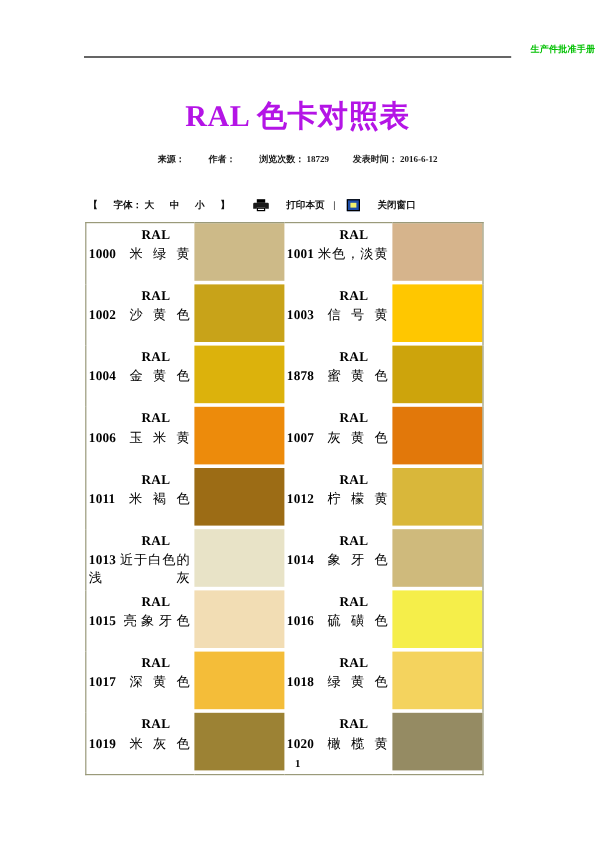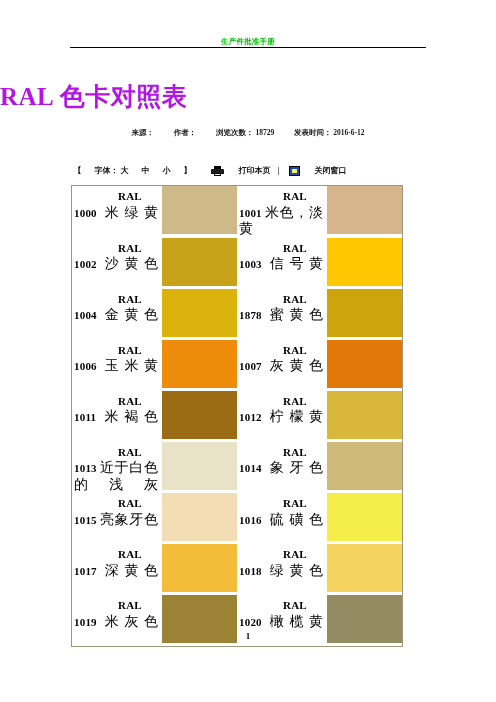--- a/index.html
+++ b/index.html
@@ -23,21 +23,21 @@
     height: 702px;
     background: #ffffff;
   }
 
   
   .doc-header {
     position: absolute;
     left: 0;
     top: 30px;
     width: 496px;
-    text-align: center;
+    text-align: right;
   }
   .doc-header .hdr-text {
     font-family: "Liberation Sans", sans-serif;
     font-size: 7.5px;
     font-weight: bold;
     color: #00c000;
     letter-spacing: .2px;
     line-height: 10px;
   }
   .header-rule {
@@ -48,20 +48,21 @@
     height: 0;
     border-top: 1.6px solid #000000;
   }
 
   
   .title {
     position: absolute;
     left: 0;
     top: 80px;
     width: 496px;
+    text-align: center;
     font-size: 25px;
     font-weight: bold;
     color: #b414e6;
     font-family: "Liberation Serif", serif;
     letter-spacing: .5px;
     white-space: nowrap;
   }
   .title .lat { font-family: "Liberation Serif", serif; }
 
   .meta {
@@ -170,21 +171,21 @@
   td.swatch-cell {
     width: 75px;
   }
   .ral-code {
     font-weight: bold;
     font-size: 11px;
     letter-spacing: .2px;
     margin-left: 44px;
   }
   .ral-cn {
-    font-size: 14px;
+    font-size: 11px;
     font-weight: normal;
   }
   .swatch {
     width: 100%;
     height: 48px;
     display: block;
   }
 
   
   .page-number {

